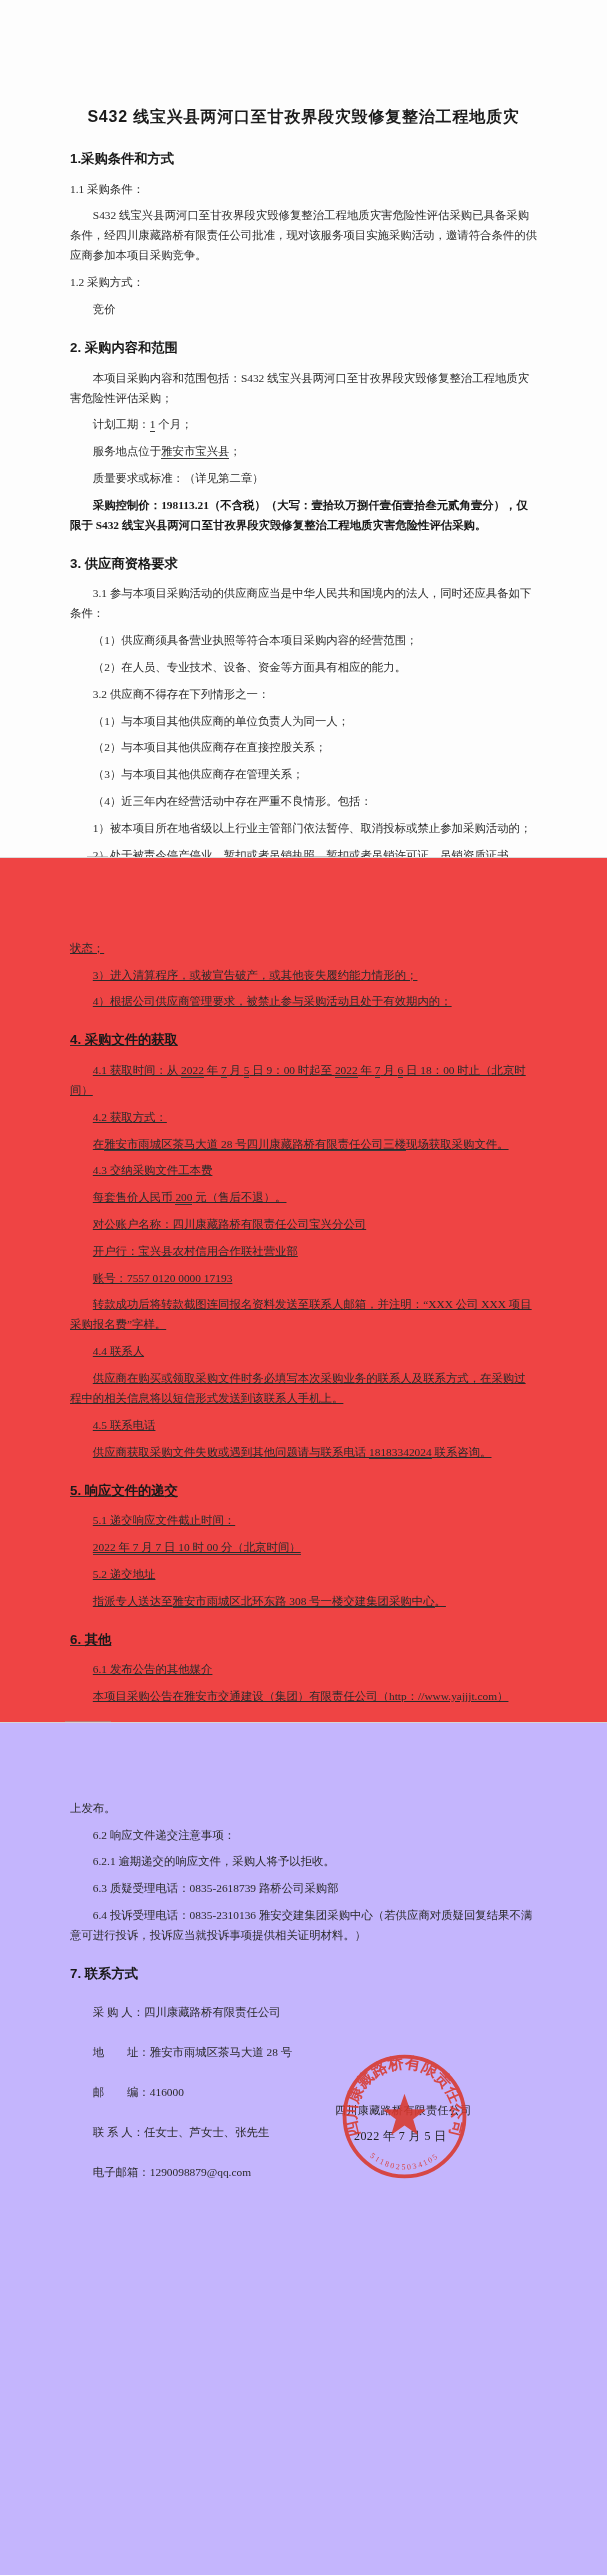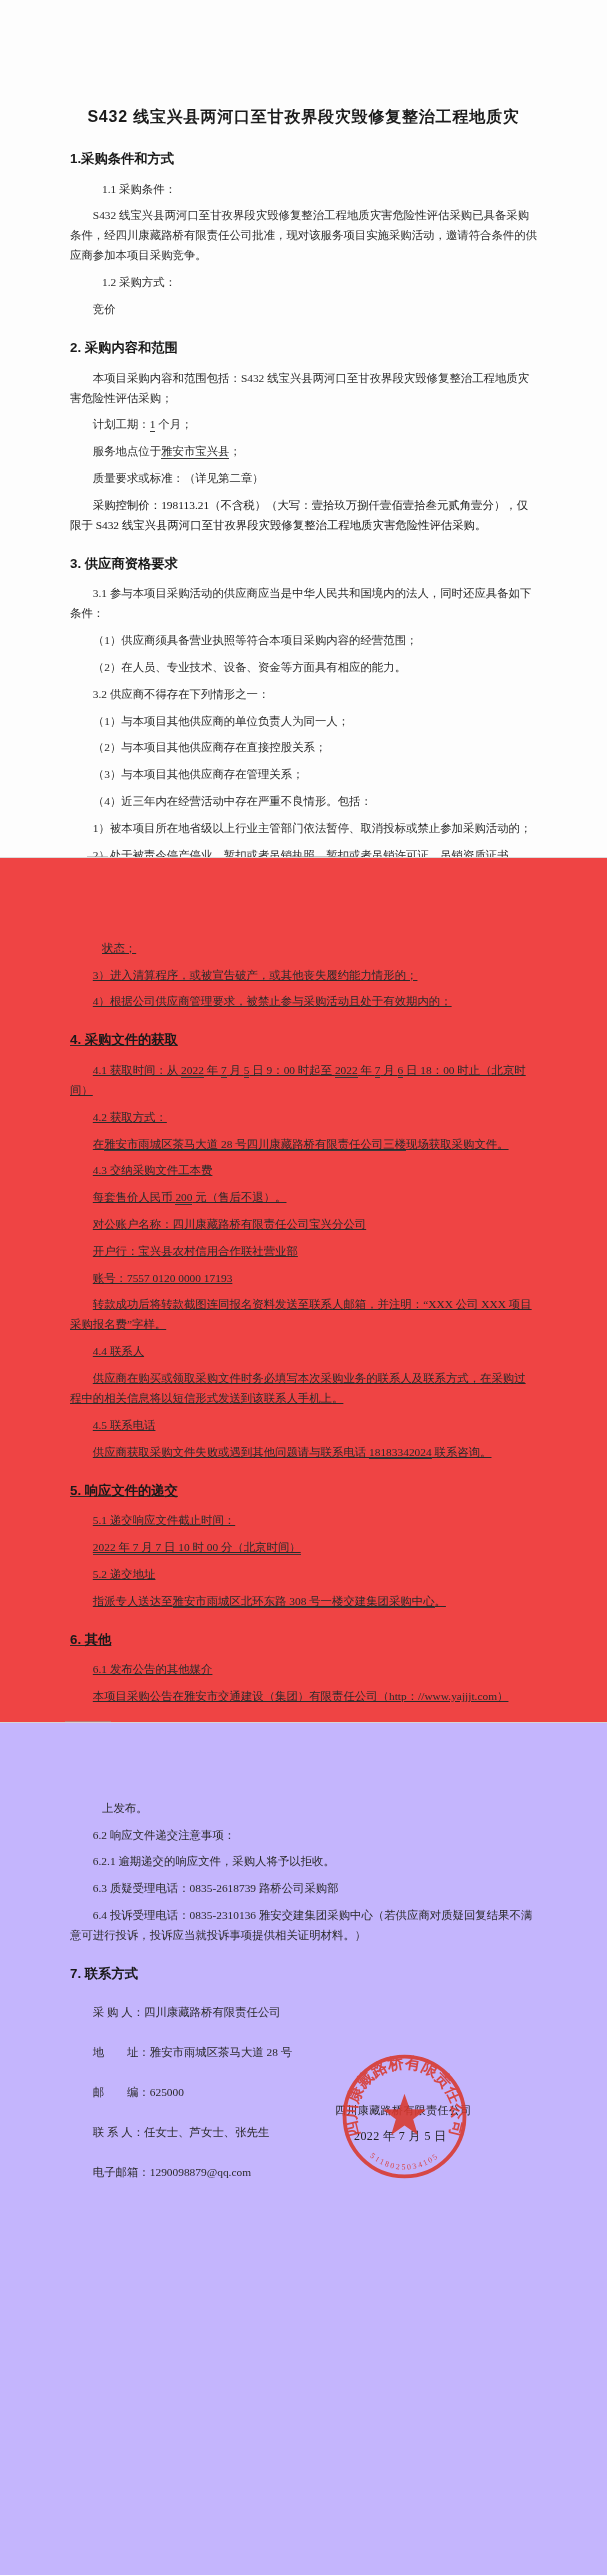--- a/index.html
+++ b/index.html
@@ -4,22 +4,22 @@
 <style>
   html,body{margin:0;padding:0;background:#ffffff;}
   body{width:607px;font-family:"Liberation Serif","DejaVu Serif",serif;color:#2a2a2a;}
   .page{position:relative;width:607px;box-sizing:border-box;padding-left:70px;padding-right:70px;overflow:hidden;}
   .page-1{height:858px;background:#fdfdfd;border-bottom:0.8px solid #dcdcdc;padding-top:92px;}
   .page-2{height:865px;background:#ef4444;border-bottom:0.8px solid #d5d5d5;padding-top:73px;text-decoration:underline;}
   .page-3{height:852px;background:#c4b5fd;padding-top:68px;}
   .doc-title{font-family:"Liberation Sans","DejaVu Sans",sans-serif;font-weight:bold;font-size:16px;line-height:26px;text-align:center;color:#1b1b1b;margin:12px 0 7.6px 0;letter-spacing:0.8px;}
   .h{font-family:"Liberation Sans","DejaVu Sans",sans-serif;font-weight:bold;font-size:13.3px;line-height:18px;color:#191919;margin:20px 0 10.6px 0;}
   .p{font-size:11.4px;line-height:20px;margin:6.8px 0;text-indent:2em;}
-  .p.noind{text-indent:0;margin-left:32px;}
-  .p.b{font-weight:normal;color:#161616;}
+  .p.noind{text-indent:0;}
+  .p.b{font-weight:bold;color:#161616;}
   .p.tight{margin:19px 0;line-height:21px;}
   .u{border-bottom:0.8px solid #3a3a3a;padding-bottom:0.8px;}
   .break-mark{position:absolute;height:1.5px;background:#9c9c9c;opacity:.55;}
   .signature-line{position:absolute;font-size:11px;color:#222;white-space:nowrap;letter-spacing:0.4px;}
   .stamp{position:absolute;left:340px;top:329px;width:129px;height:129px;opacity:.88;}
   .stamp text{font-family:"Liberation Serif","DejaVu Serif",serif;}
 </style>
 </head>
 <body>
 
@@ -91,21 +91,21 @@
   <section class="page page-3">
     <div class="content">
         <p class="p noind"><span>上发布。</span></p>
         <p class="p"><span>6.2 响应文件递交注意事项：</span></p>
         <p class="p"><span>6.2.1 逾期递交的响应文件，采购人将予以拒收。</span></p>
         <p class="p"><span>6.3 质疑受理电话：0835-2618739 路桥公司采购部</span></p>
         <p class="p"><span>6.4 投诉受理电话：0835-2310136 雅安交建集团采购中心（若供应商对质疑回复结果不满意可进行投诉，投诉应当就投诉事项提供相关证明材料。）</span></p>
         <div class="h">7. 联系方式</div>
         <p class="p tight"><span>采 购 人：四川康藏路桥有限责任公司</span></p>
         <p class="p tight"><span>地　　址：雅安市雨城区茶马大道 28 号</span></p>
-        <p class="p tight"><span>邮　　编：625000</span></p>
+        <p class="p tight"><span>邮　　编：416000</span></p>
         <p class="p tight"><span>联 系 人：任女士、芦女士、张先生</span></p>
         <p class="p tight"><span>电子邮箱：1290098879@qq.com</span></p>
       </div>
 
     <div class="signature-line" style="left:335px;top:380px;">四川康藏路桥有限责任公司</div>
     <div class="signature-line" style="left:354px;top:405px;font-size:12px;">2022 年 7 月 5 日</div>
 
     <svg class="stamp" viewBox="0 0 170 170">
       <defs>
         <path id="ringPath" d="M 36,126.2 A 64,64 0 1 1 134,126.2" fill="none"></path>

